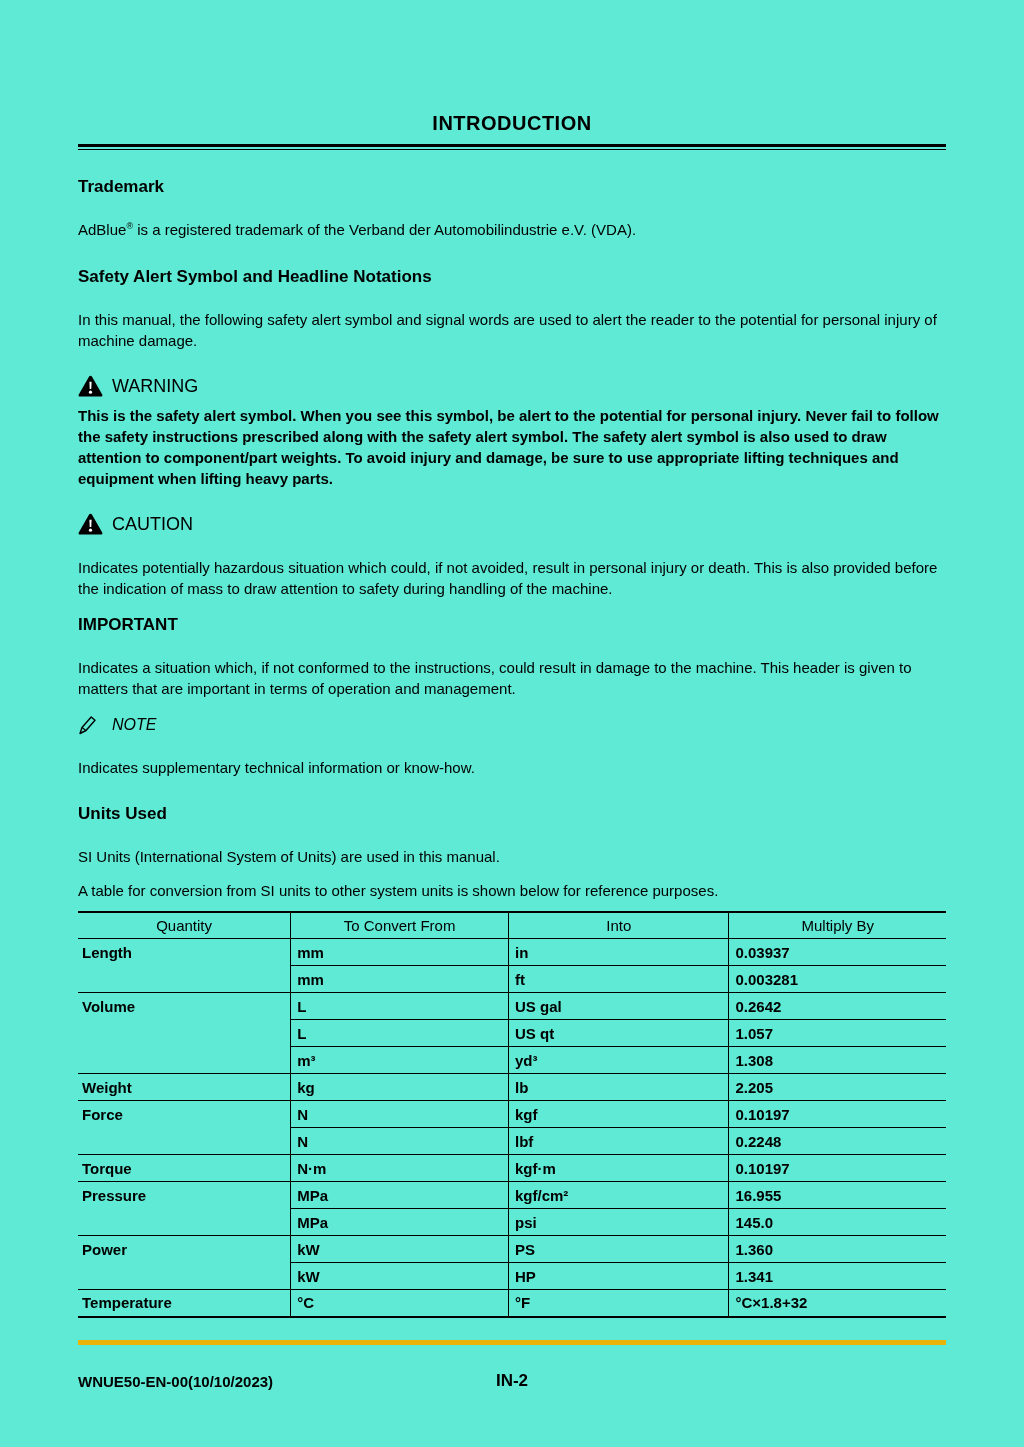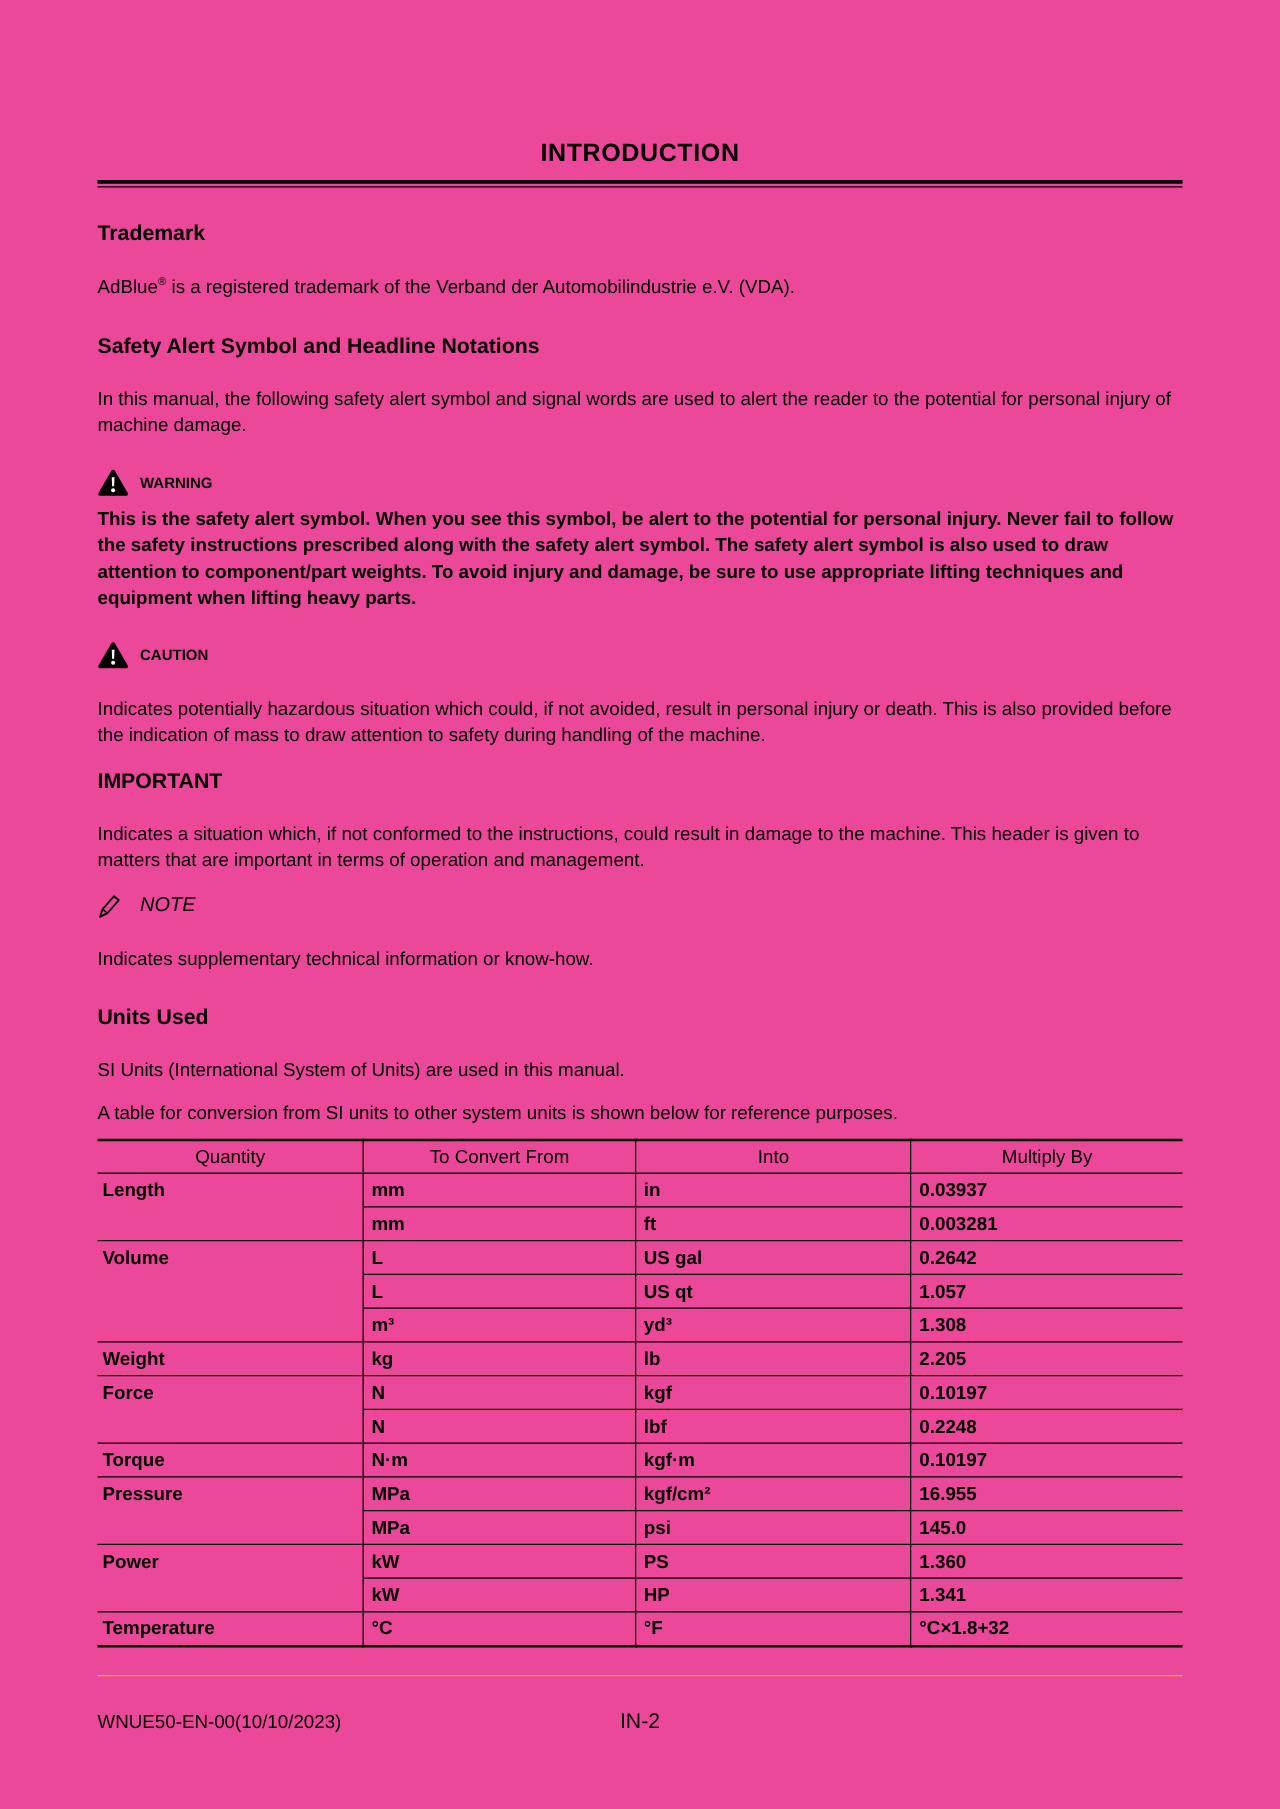--- a/index.html
+++ b/index.html
@@ -2,21 +2,21 @@
 <html><head>
 <meta charset="utf-8">
 <style>
   * { box-sizing: border-box; }
   html, body { margin: 0; padding: 0; background: #ffffff; }
   .sheet {
     position: relative;
     width: 1024px;
     height: 1447px;
     margin: 0 auto;
-    background: #ec4899;
+    background: #5eead4;
     color: #000000;
     font-family: "Liberation Sans", "DejaVu Sans", sans-serif;
     overflow: hidden;
   }
   .content { padding: 0 78px; }
 
   .page-title {
     margin: 0;
     padding-top: 112px;
     text-align: center;
@@ -45,21 +45,21 @@
   .mt13 { margin-top: 13px; }
   .mt16 { margin-top: 16px; }
   .mt26 { margin-top: 26px; }
 
   .alert-row {
     display: flex;
     align-items: center;
     gap: 9px;
     margin-top: 24px;
   }
-  .alert-label { font-size: 12px; font-weight: 700; }
+  .alert-label { font-size: 18px; font-weight: 400; }
   .tri-icon { display: inline-flex; align-items: center; }
 
   .note-row {
     display: flex;
     align-items: center;
     gap: 16px;
     margin-top: 16px;
   }
   .note-label { font-size: 16px; font-style: italic; }
   .pen-icon { display: inline-flex; align-items: center; }
@@ -92,21 +92,22 @@
     font-weight: bold;
   }
   .conv-table td:first-child { border-left: none; padding-left: 4px; }
   .conv-table td.no-top { border-top: none; }
 
   .footer {
     position: absolute;
     left: 78px;
     right: 78px;
     top: 1340px;
-    border-top: 1px solid #eab308;
+    border-top: 5px solid #eab308;
+    font-weight: bold;
   }
   .footer-inner { position: relative; padding-top: 28px; }
   .doc-code { font-size: 15px; }
   .page-num {
     position: absolute;
     left: 50%;
     top: 26px;
     transform: translateX(-50%);
     font-size: 17px;
   }

